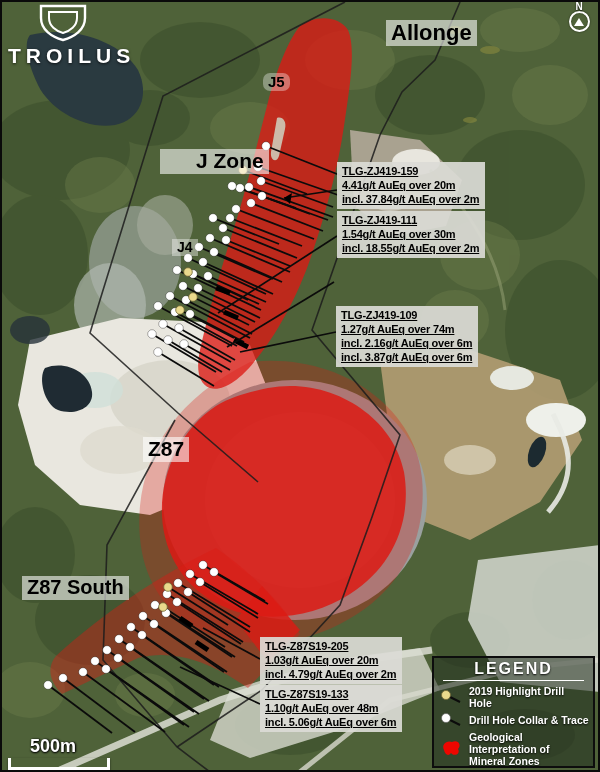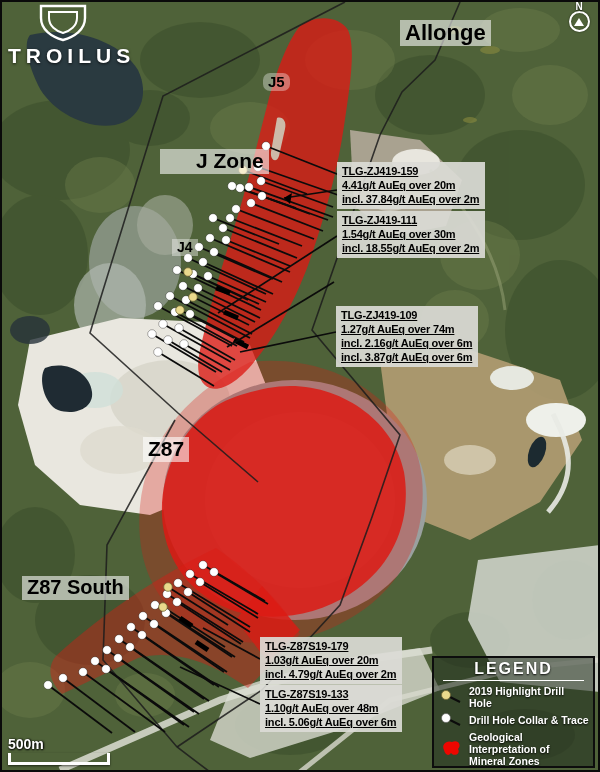--- a/index.html
+++ b/index.html
@@ -27,21 +27,21 @@
     width:17px;height:17px;border:2px solid #fff;border-radius:50%;
     margin:0 auto;display:flex;align-items:center;justify-content:center;
     box-shadow:0 0 2px rgba(0,0,0,.6), inset 0 0 2px rgba(0,0,0,.4);
   }
   #north .n-tri{width:0;height:0;border-left:5px solid transparent;
     border-right:5px solid transparent;border-bottom:8px solid #fff;}
 
   
   .lbl{position:absolute;background:rgba(255,255,255,.58);color:#000;
        font-weight:bold;padding:0 5px;line-height:1.18;z-index:30;white-space:nowrap;}
-  #lbl-allonge{left:386px;top:20px;font-size:22px;margin-left:14px;}
+  #lbl-allonge{left:386px;top:20px;font-size:22px;}
   #lbl-j5{left:263px;top:73px;font-size:15px;background:rgba(255,255,255,.35);border-radius:7px;}
   #lbl-jzone{left:160px;top:149px;font-size:21px;padding-left:36px;}
   #lbl-j4{left:172px;top:239px;font-size:14px;background:rgba(255,255,255,.4);}
   #lbl-z87{left:143px;top:437px;font-size:21px;}
   #lbl-z87south{left:22px;top:576px;font-size:20px;}
 
   
   .ann{position:absolute;background:rgba(219,219,214,.92);color:#000;
        padding:2px 6px 3px 5px;font-size:11px;font-weight:bold;line-height:14px;
        letter-spacing:-0.2px;white-space:nowrap;z-index:35;text-decoration:underline;}
@@ -59,21 +59,21 @@
   #legend .lg-title{font-size:16px;font-weight:bold;letter-spacing:2px;text-align:center;
           margin-top:2px;text-shadow:0 1px 2px rgba(0,0,0,.9);}
   #legend .lg-rule{height:0;border-top:1.5px solid #fff;margin:2px 9px 3px 9px;}
   #legend .lg-item{display:flex;align-items:center;gap:5px;padding:1px 4px 1px 6px;}
   #legend .lg-item-label{font-size:10.5px;font-weight:bold;line-height:12px;
           text-shadow:0 1px 2px rgba(0,0,0,.95);}
   #legend .lg-sym{flex:0 0 24px;height:18px;display:flex;align-items:center;}
 
   
   #scalebar{position:absolute;left:8px;top:736px;z-index:40;color:#fff;}
-  #scalebar .sb-label{font-size:14px;font-weight:bold;
+  #scalebar .sb-label{font-size:18px;font-weight:bold;margin-left:22px;
           text-shadow:0 1px 2px #000, 1px 0 2px #000;}
   #scalebar .sb-line{width:96px;height:9px;margin-top:1px;
           border-left:3px solid #fff;border-right:3px solid #fff;border-bottom:3px solid #fff;
           box-shadow:0 1px 2px rgba(0,0,0,.6);}
 </style>
 </head>
 <body>
 
 <div id="stage">
 
@@ -331,21 +331,21 @@
     <div>1.54g/t AuEq over 30m</div>
     <div>incl. 18.55g/t AuEq over 2m</div>
   </div>
   <div class="ann" id="ann4">
     <div>TLG-ZJ419-109</div>
     <div>1.27g/t AuEq over 74m</div>
     <div>incl. 2.16g/t AuEq over 6m</div>
     <div>incl. 3.87g/t AuEq over 6m</div>
   </div>
   <div class="ann" id="ann5">
-    <div>TLG-Z87S19-179</div>
+    <div>TLG-Z87S19-205</div>
     <div>1.03g/t AuEq over 20m</div>
     <div>incl. 4.79g/t AuEq over 2m</div>
   </div>
   <div class="ann" id="ann6">
     <div>TLG-Z87S19-133</div>
     <div>1.10g/t AuEq over 48m</div>
     <div>incl. 5.06g/t AuEq over 6m</div>
   </div>
 
   <div id="legend">

